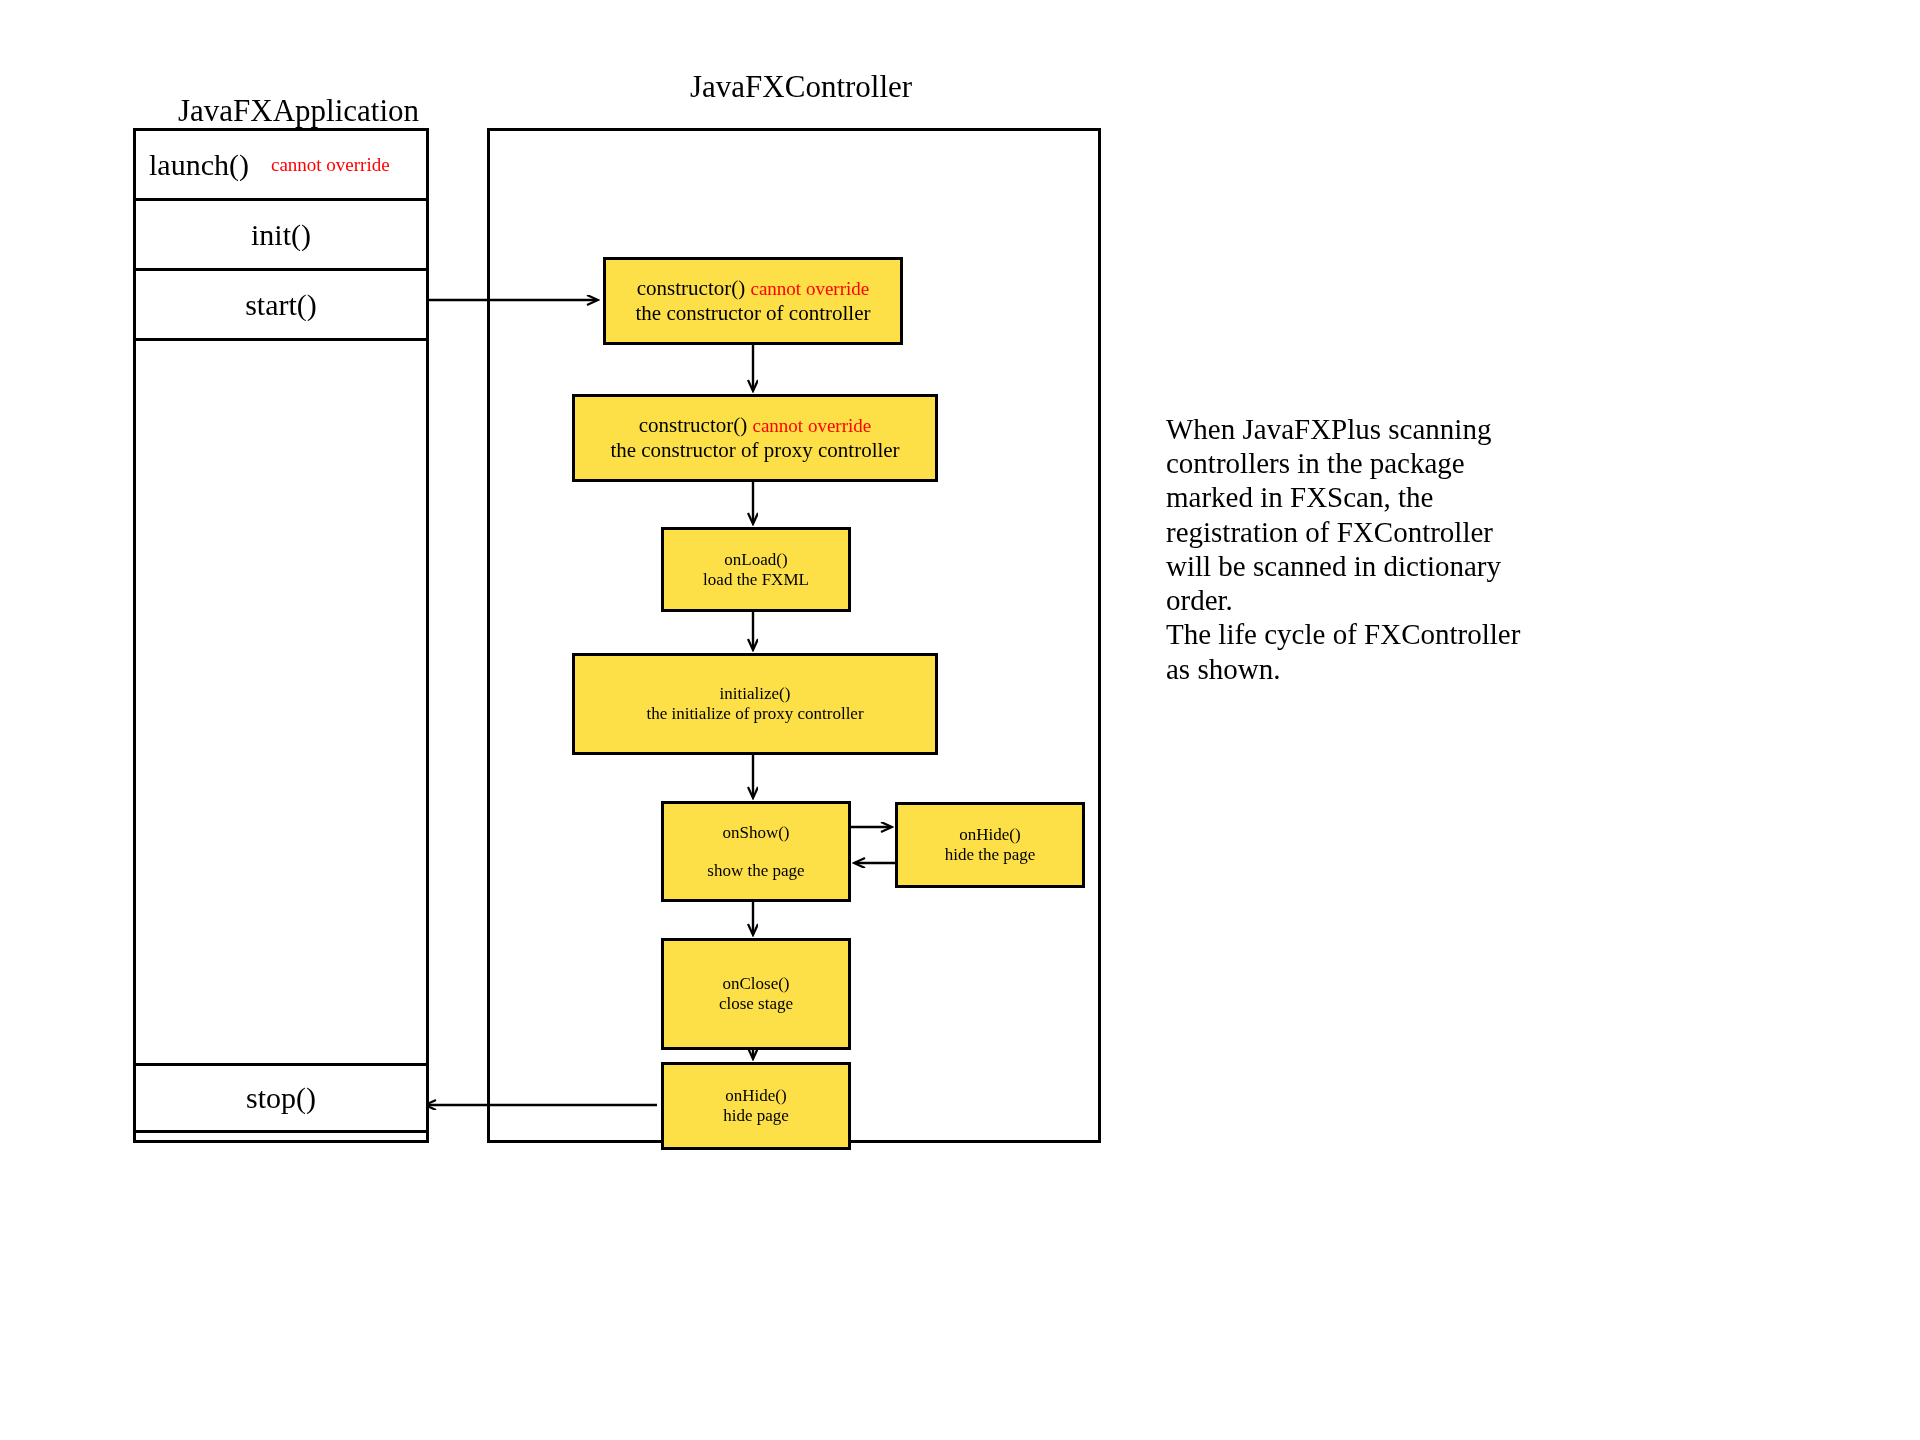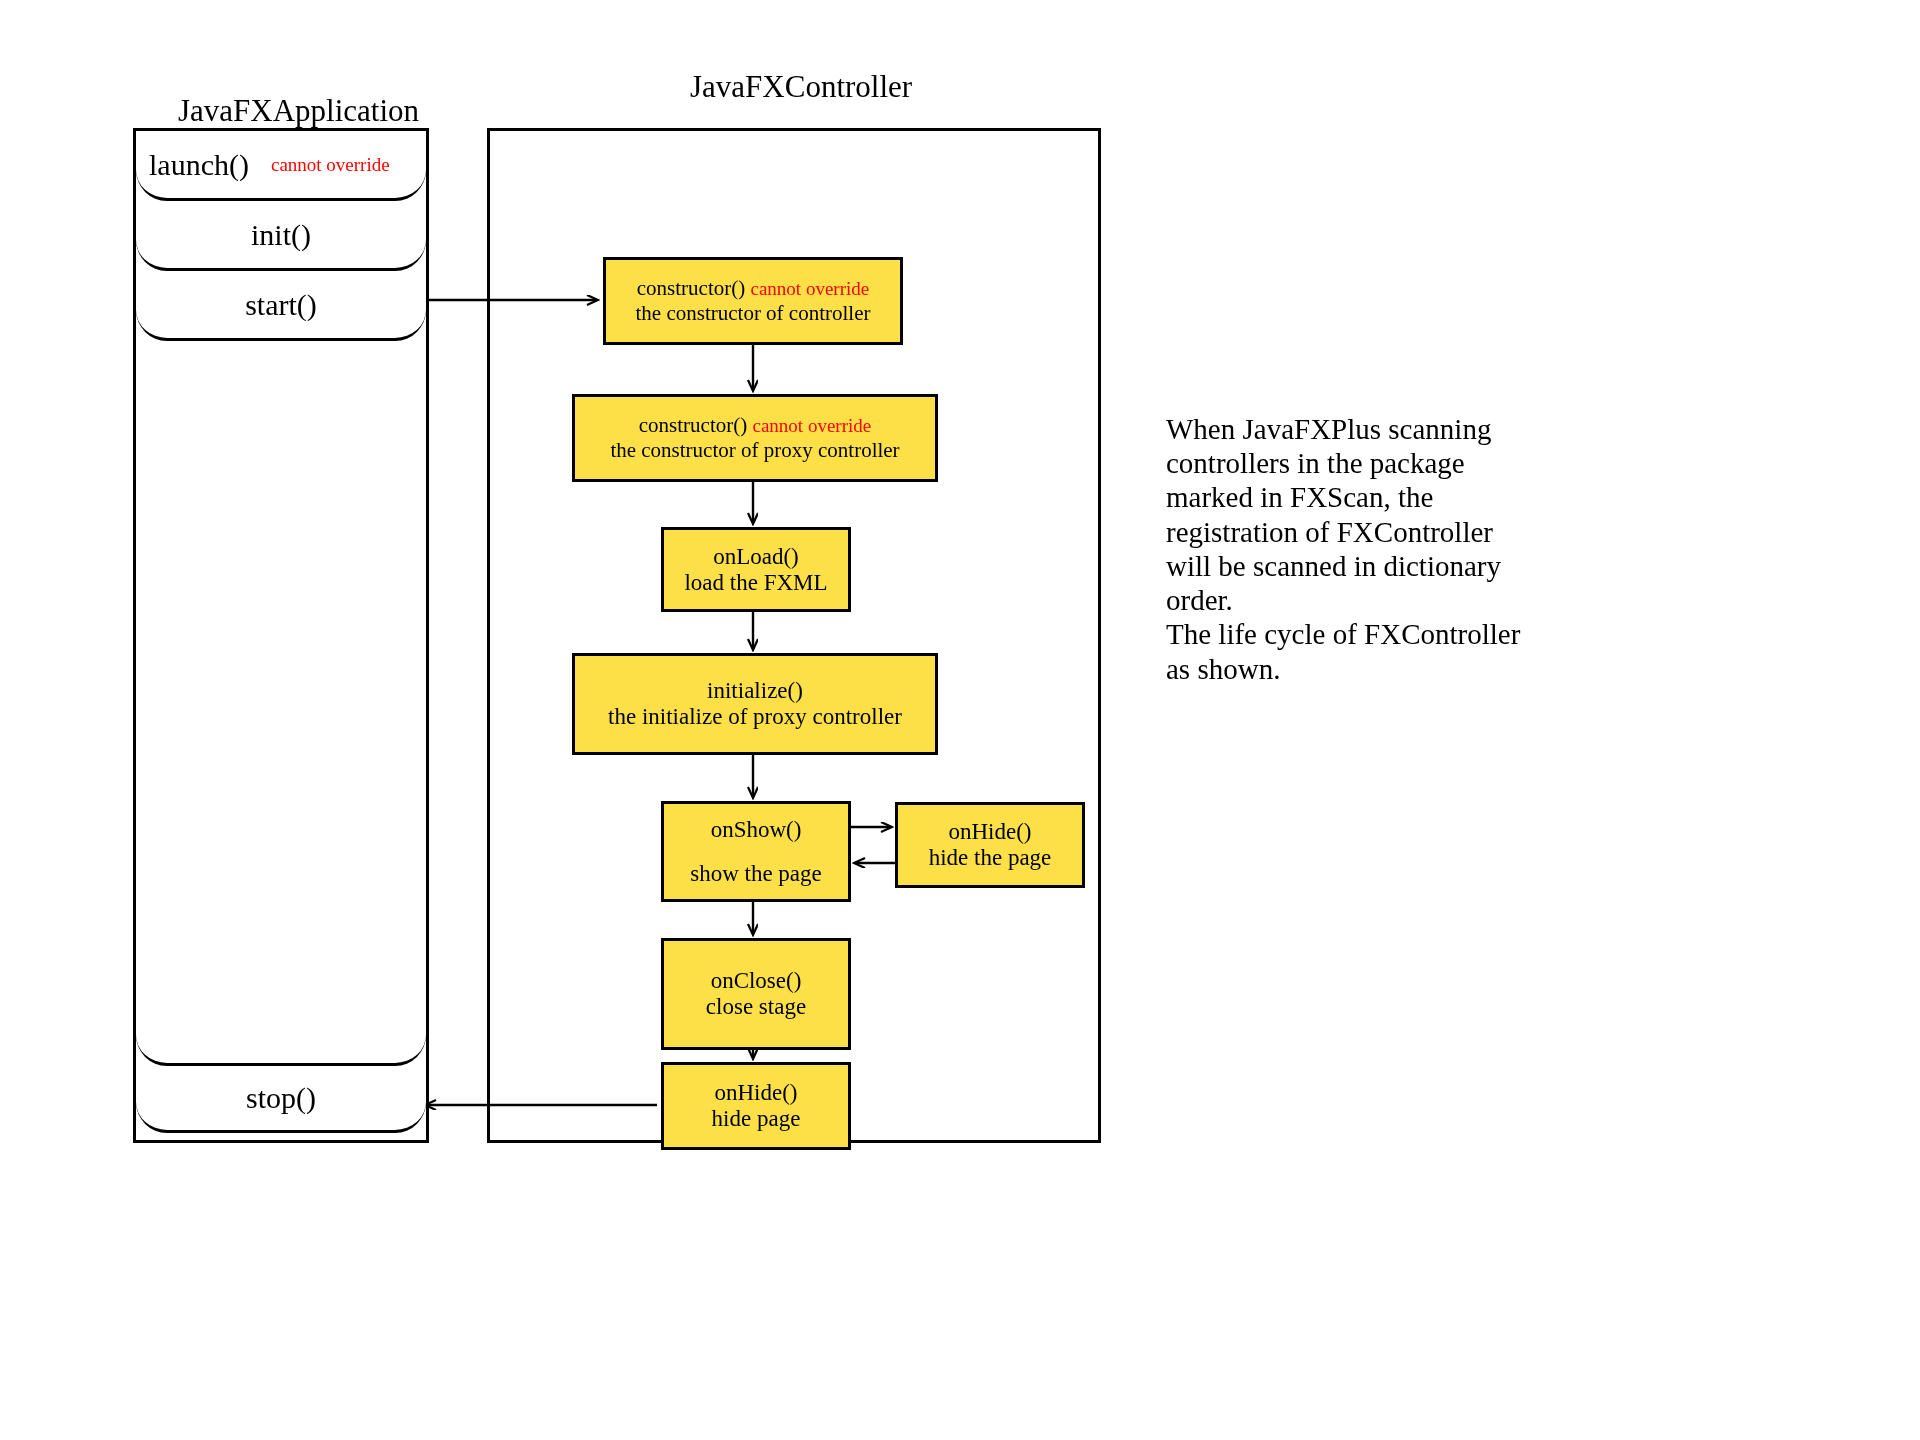--- a/index.html
+++ b/index.html
@@ -53,21 +53,20 @@
   }
   .app-row {
     position: absolute;
     left: 0;
     width: 100%;
     box-sizing: border-box;
     border-bottom: 3px solid #000;
     display: flex;
     align-items: center;
     justify-content: center;
-    border-radius: 31px;
   }
   #row-launch { top: 0px;   height: 70px; justify-content: flex-start; padding-left: 13px; }
   #row-init   { top: 70px;  height: 70px; }
   #row-start  { top: 140px; height: 70px; }
   #row-fill   { top: 210px; height: 725px; border-bottom: 3px solid #000; }
   #row-stop   { top: 935px; height: 67px; }
   #row-last   { top: 1002px; height: 10px; border-bottom: none; }
 
   .m-name {
     font-size: 30px;
@@ -99,21 +98,21 @@
     box-sizing: border-box;
     background: #fde047;
     display: flex;
     flex-direction: column;
     align-items: center;
     justify-content: center;
     text-align: center;
   }
   .node .l1 { font-size: 21px; white-space: nowrap; }
   .node .l2 { font-size: 21px; white-space: nowrap; }
-  .node .l1.big, .node .l2.big { font-size: 23px; }
+  .node .l1.big, .node .l2.big { font-size: 17px; }
   .red { color: #ff0000; font-size: 19px; }
 
   #n-ctor      { left: 603px;  top: 257px;  width: 300px; height: 88px;  }
   #n-proxyctor { left: 572px;  top: 394px;  width: 366px; height: 88px;  }
   #n-onload    { left: 661px;  top: 527px;  width: 190px; height: 85px;  }
   #n-init      { left: 572px;  top: 653px;  width: 366px; height: 102px; }
   #n-onshow    { left: 661px;  top: 801px;  width: 190px; height: 101px; }
   #n-onhide-r  { left: 895px;  top: 802px;  width: 190px; height: 86px;  }
   #n-onclose   { left: 661px;  top: 938px;  width: 190px; height: 112px;  }
   #n-onhide-b  { left: 661px;  top: 1062px; width: 190px; height: 88px;  }

